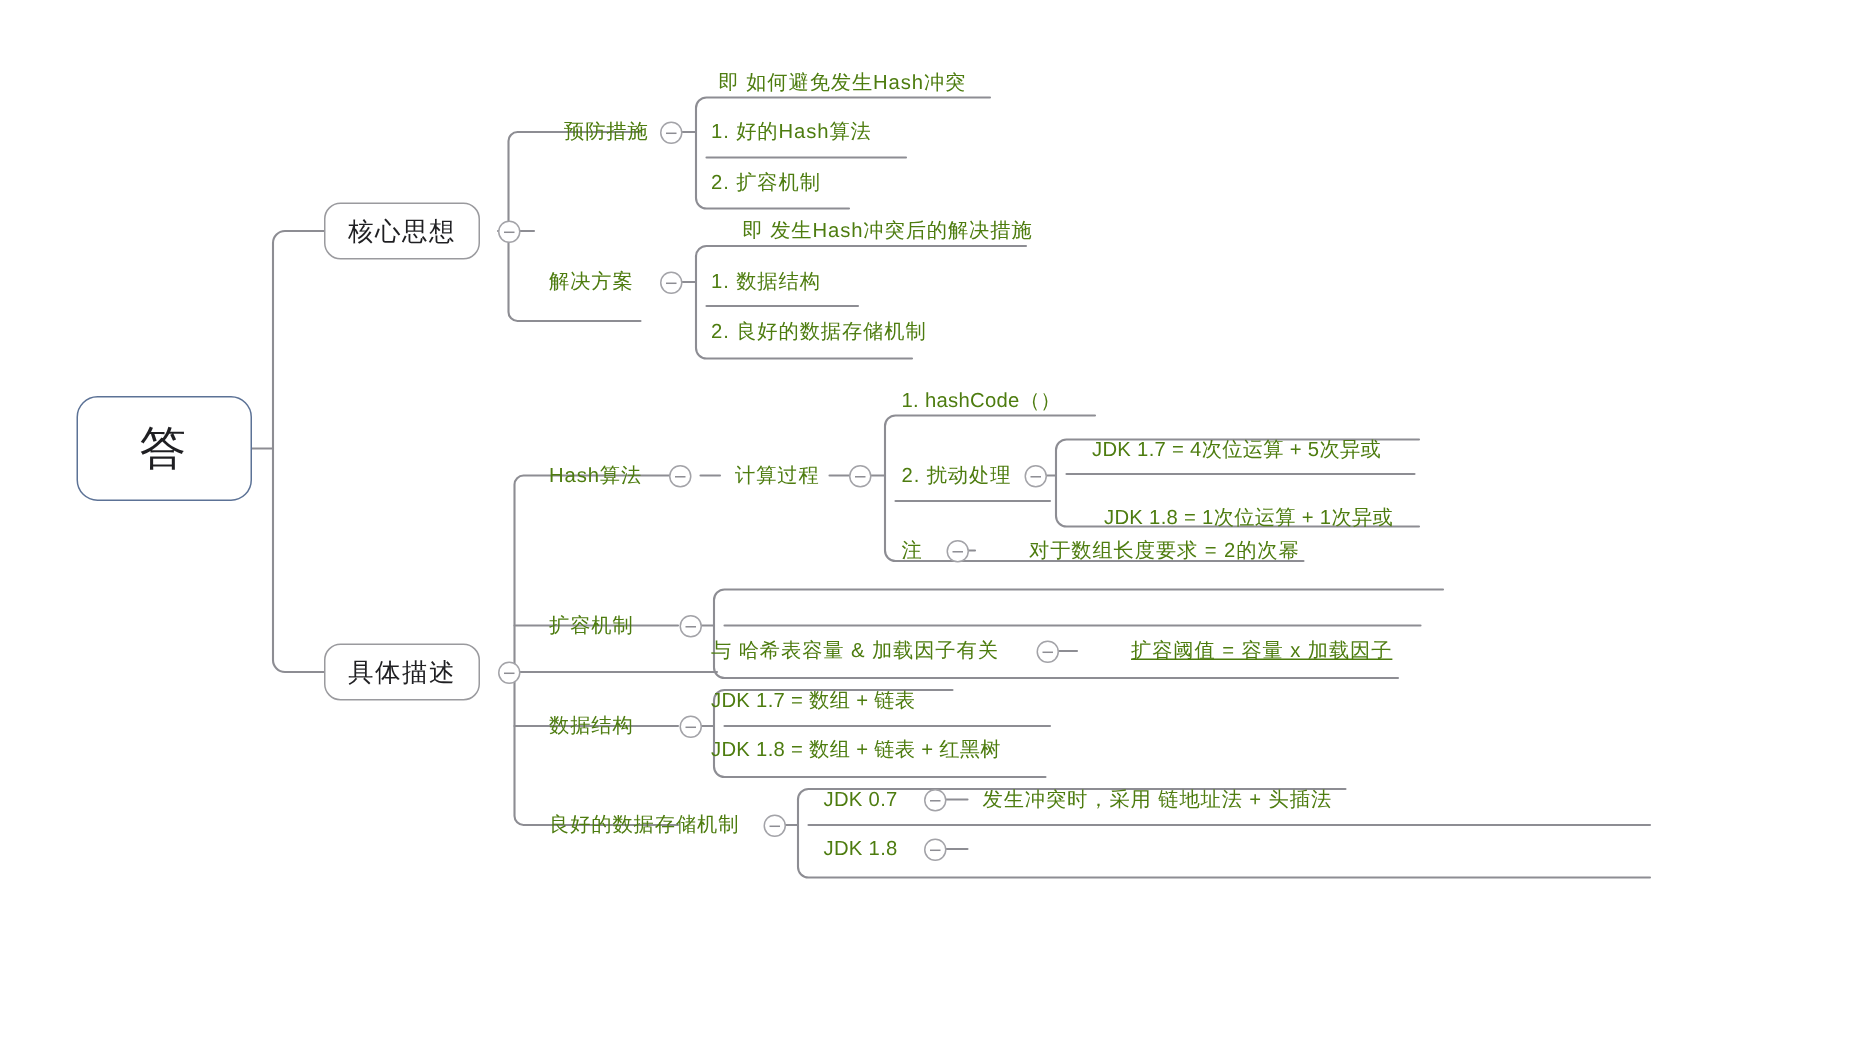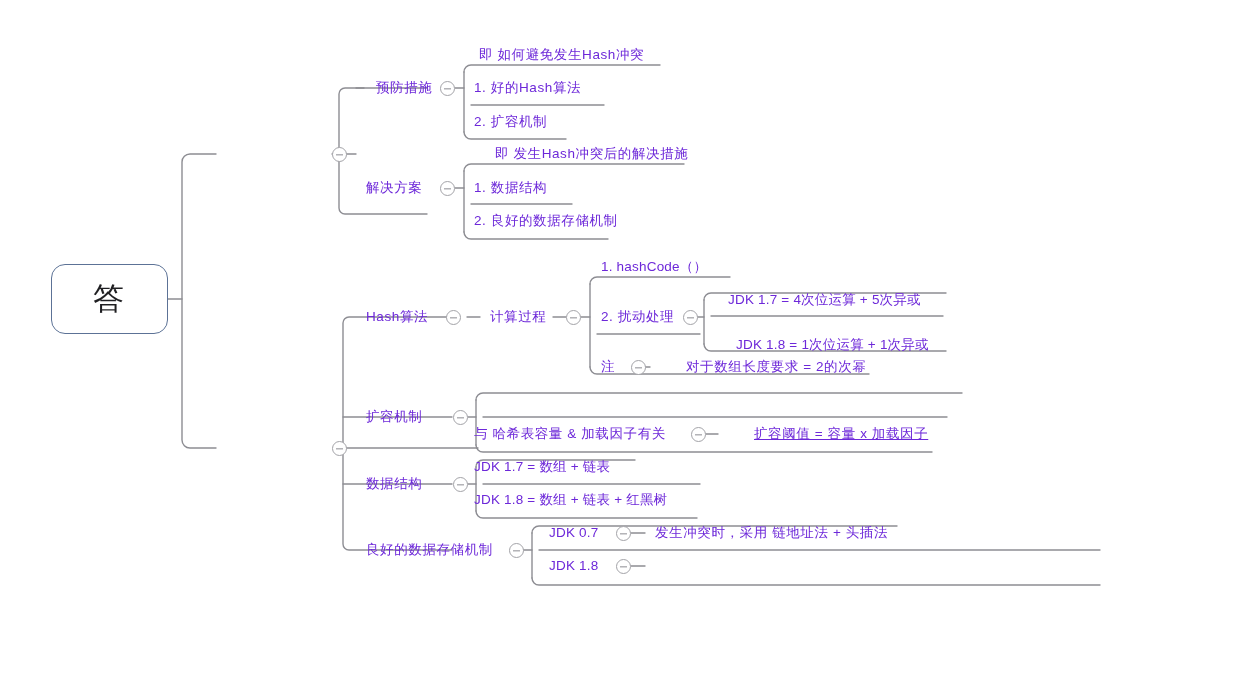--- a/index.html
+++ b/index.html
@@ -45,21 +45,21 @@
     font-size:17px;
     letter-spacing:1px;
     color:#1f1f22;
   }
   
   .txt{
     position:absolute;
     white-space:nowrap;
     font-size:13.5px;
     line-height:1;
-    color:#6d28d9;
+    color:#4d7c0f;
     z-index:3;
     letter-spacing:.2px;
   }
   .txt.cn{letter-spacing:.6px;}
   
   .toggle{
     position:absolute;
     width:15px;height:15px;
     border:1.3px solid #a3a3a8;
     border-radius:50%;
@@ -148,34 +148,40 @@
 
       <path d="M631,533 H645"></path>
       <path d="M631,566 H645"></path>
     </g>
   </svg>
 
   <div class="boxnode root" style="left:51px;top:264px;width:117px;height:70px;">
     <span>答</span>
   </div>
 
+  <div class="boxnode branch" style="left:216px;top:135px;width:104px;height:38px;">
+    <span>核心思想</span>
+  </div>
   <div class="toggle" style="left:332px;top:147px;"></div>
 
   <div class="txt cn" style="left:376px;top:81px;">预防措施</div>
   <div class="toggle" style="left:440px;top:81px;"></div>
   <div class="txt cn" style="left:479px;top:48px;">即 如何避免发生Hash冲突</div>
   <div class="txt cn" style="left:474px;top:81px;">1. 好的Hash算法</div>
   <div class="txt cn" style="left:474px;top:115px;">2. 扩容机制</div>
 
   <div class="txt cn" style="left:366px;top:181px;">解决方案</div>
   <div class="toggle" style="left:440px;top:181px;"></div>
   <div class="txt cn" style="left:479px;top:147px;padding-left:16px;">即 发生Hash冲突后的解决措施</div>
   <div class="txt cn" style="left:474px;top:181px;">1. 数据结构</div>
   <div class="txt cn" style="left:474px;top:214px;">2. 良好的数据存储机制</div>
 
+  <div class="boxnode branch" style="left:216px;top:429px;width:104px;height:38px;">
+    <span>具体描述</span>
+  </div>
   <div class="toggle" style="left:332px;top:441px;"></div>
 
   <div class="txt cn" style="left:366px;top:310px;">Hash算法</div>
   <div class="toggle" style="left:446px;top:310px;"></div>
   <div class="txt cn" style="left:490px;top:310px;">计算过程</div>
   <div class="toggle" style="left:566px;top:310px;"></div>
 
   <div class="txt" style="left:601px;top:260px;">1. hashCode（）</div>
 
   <div class="txt cn" style="left:601px;top:310px;">2. 扰动处理</div>

